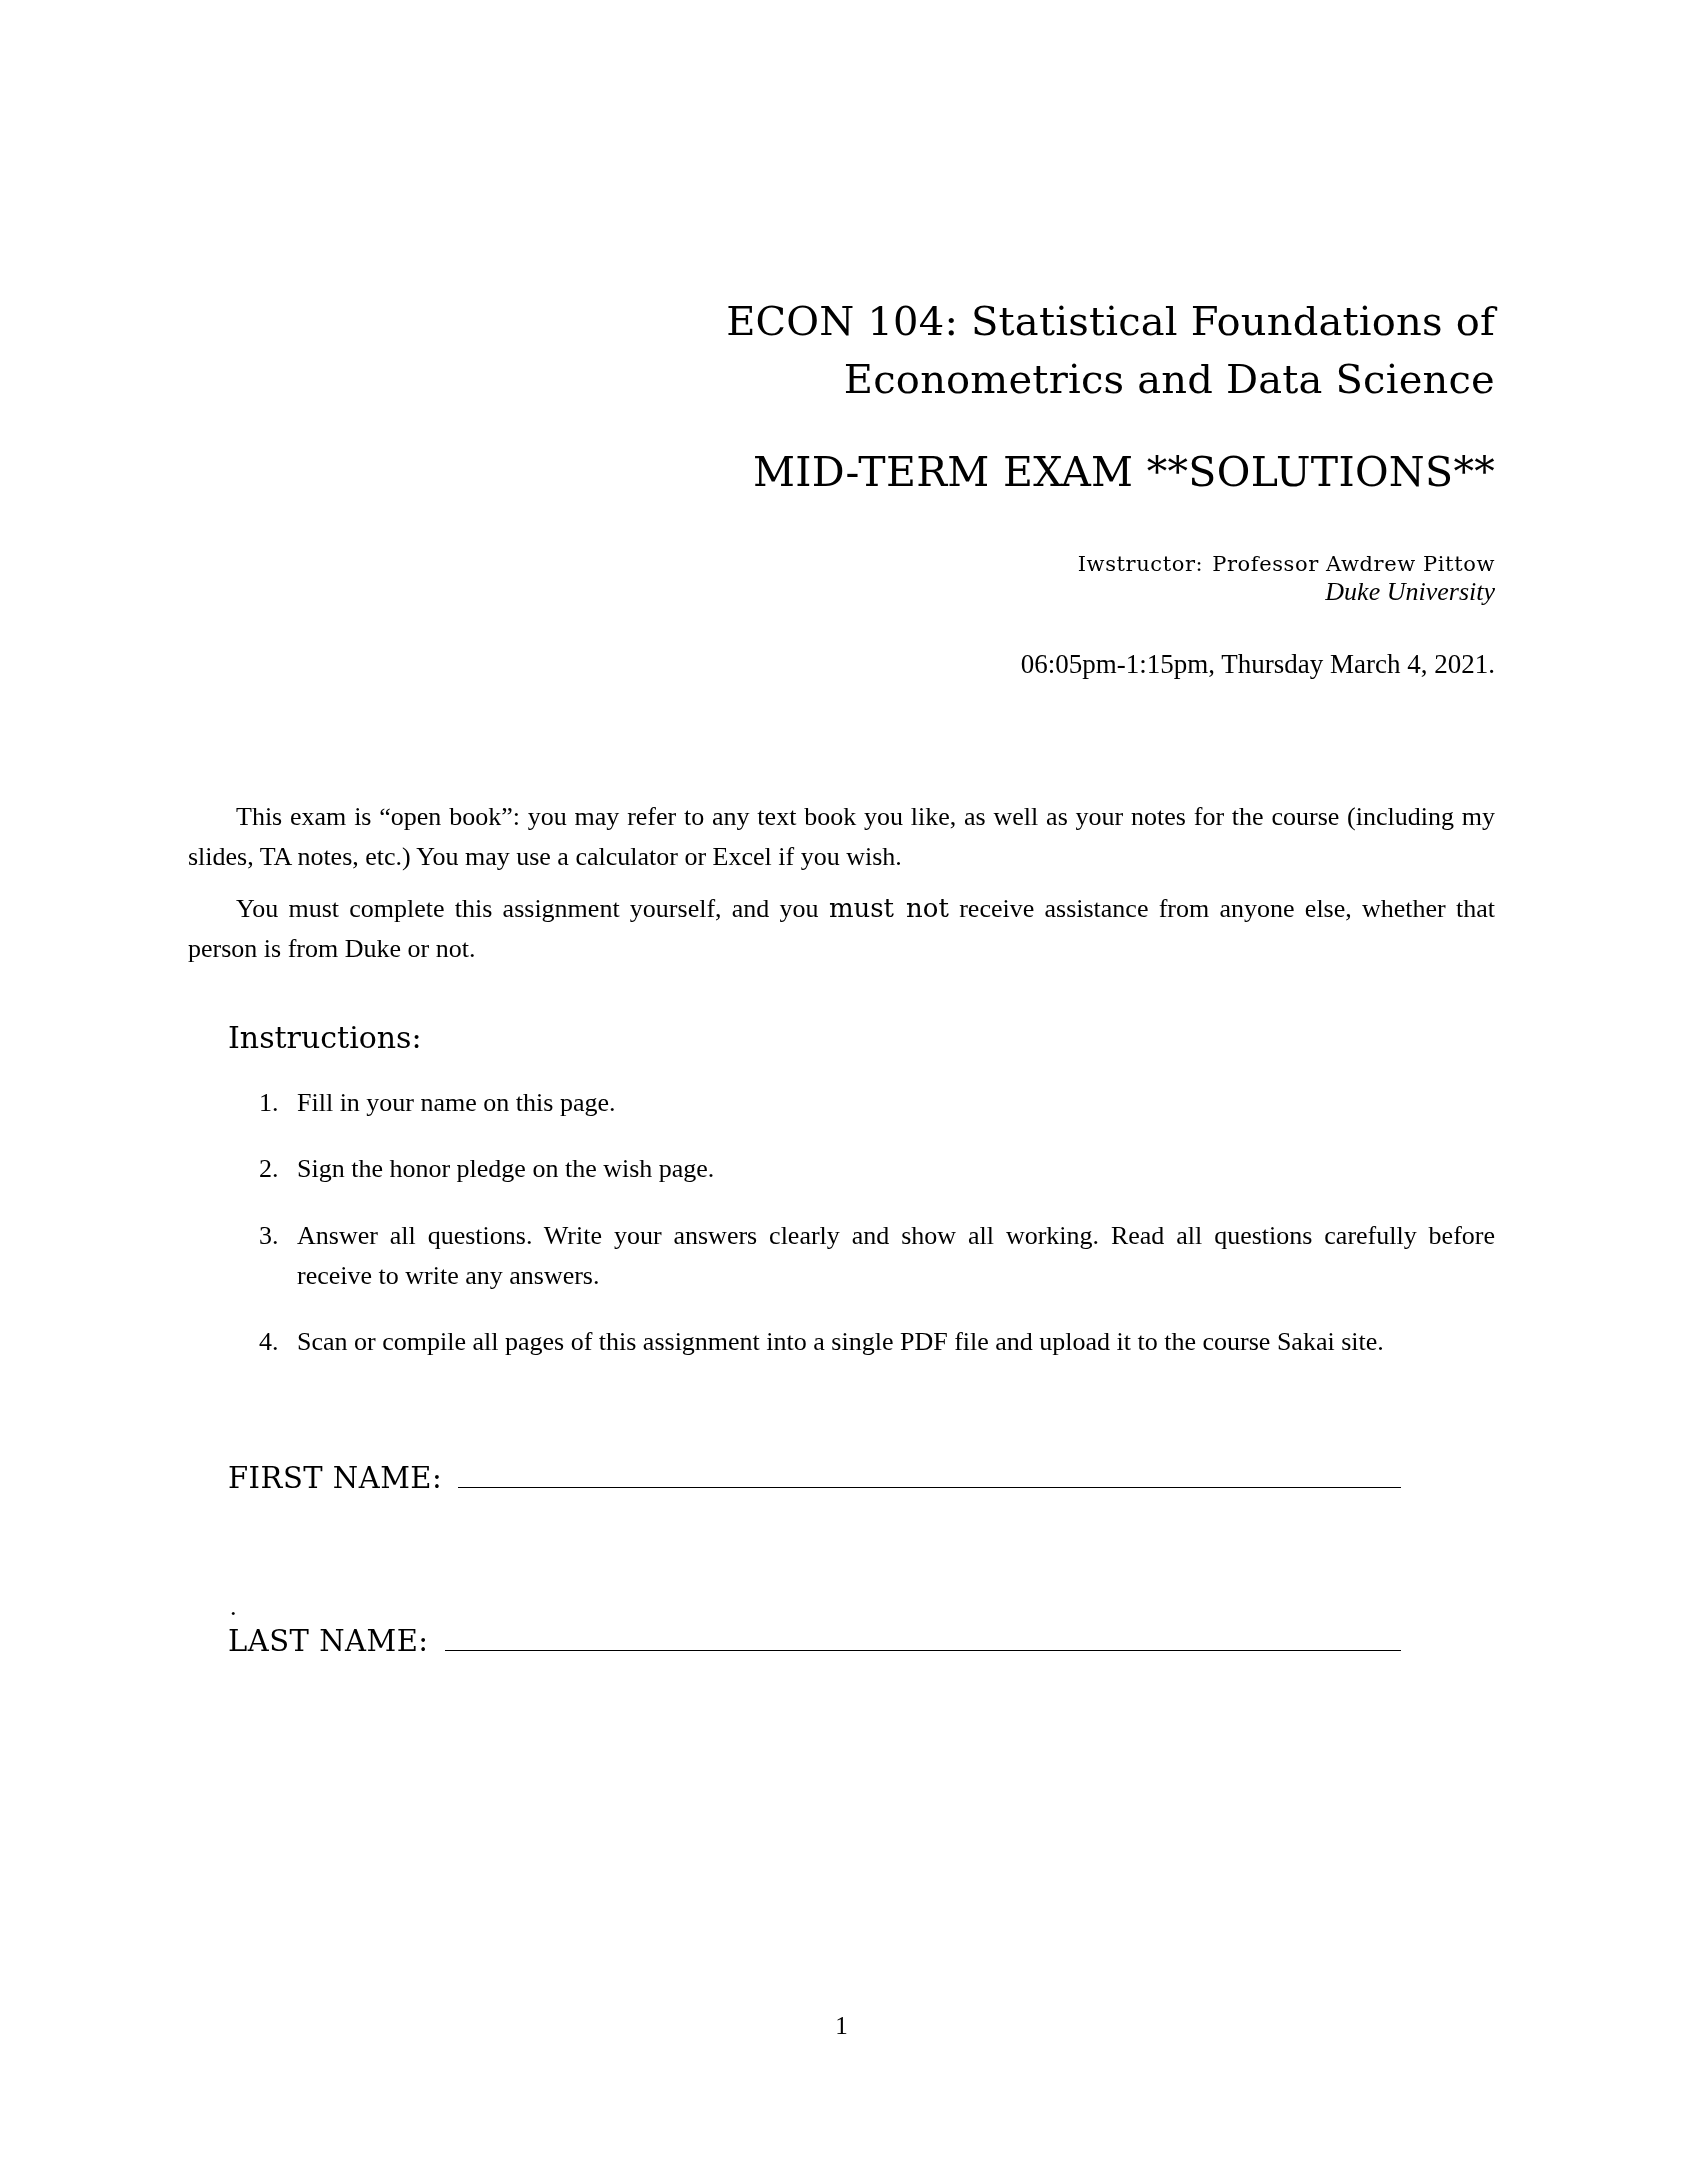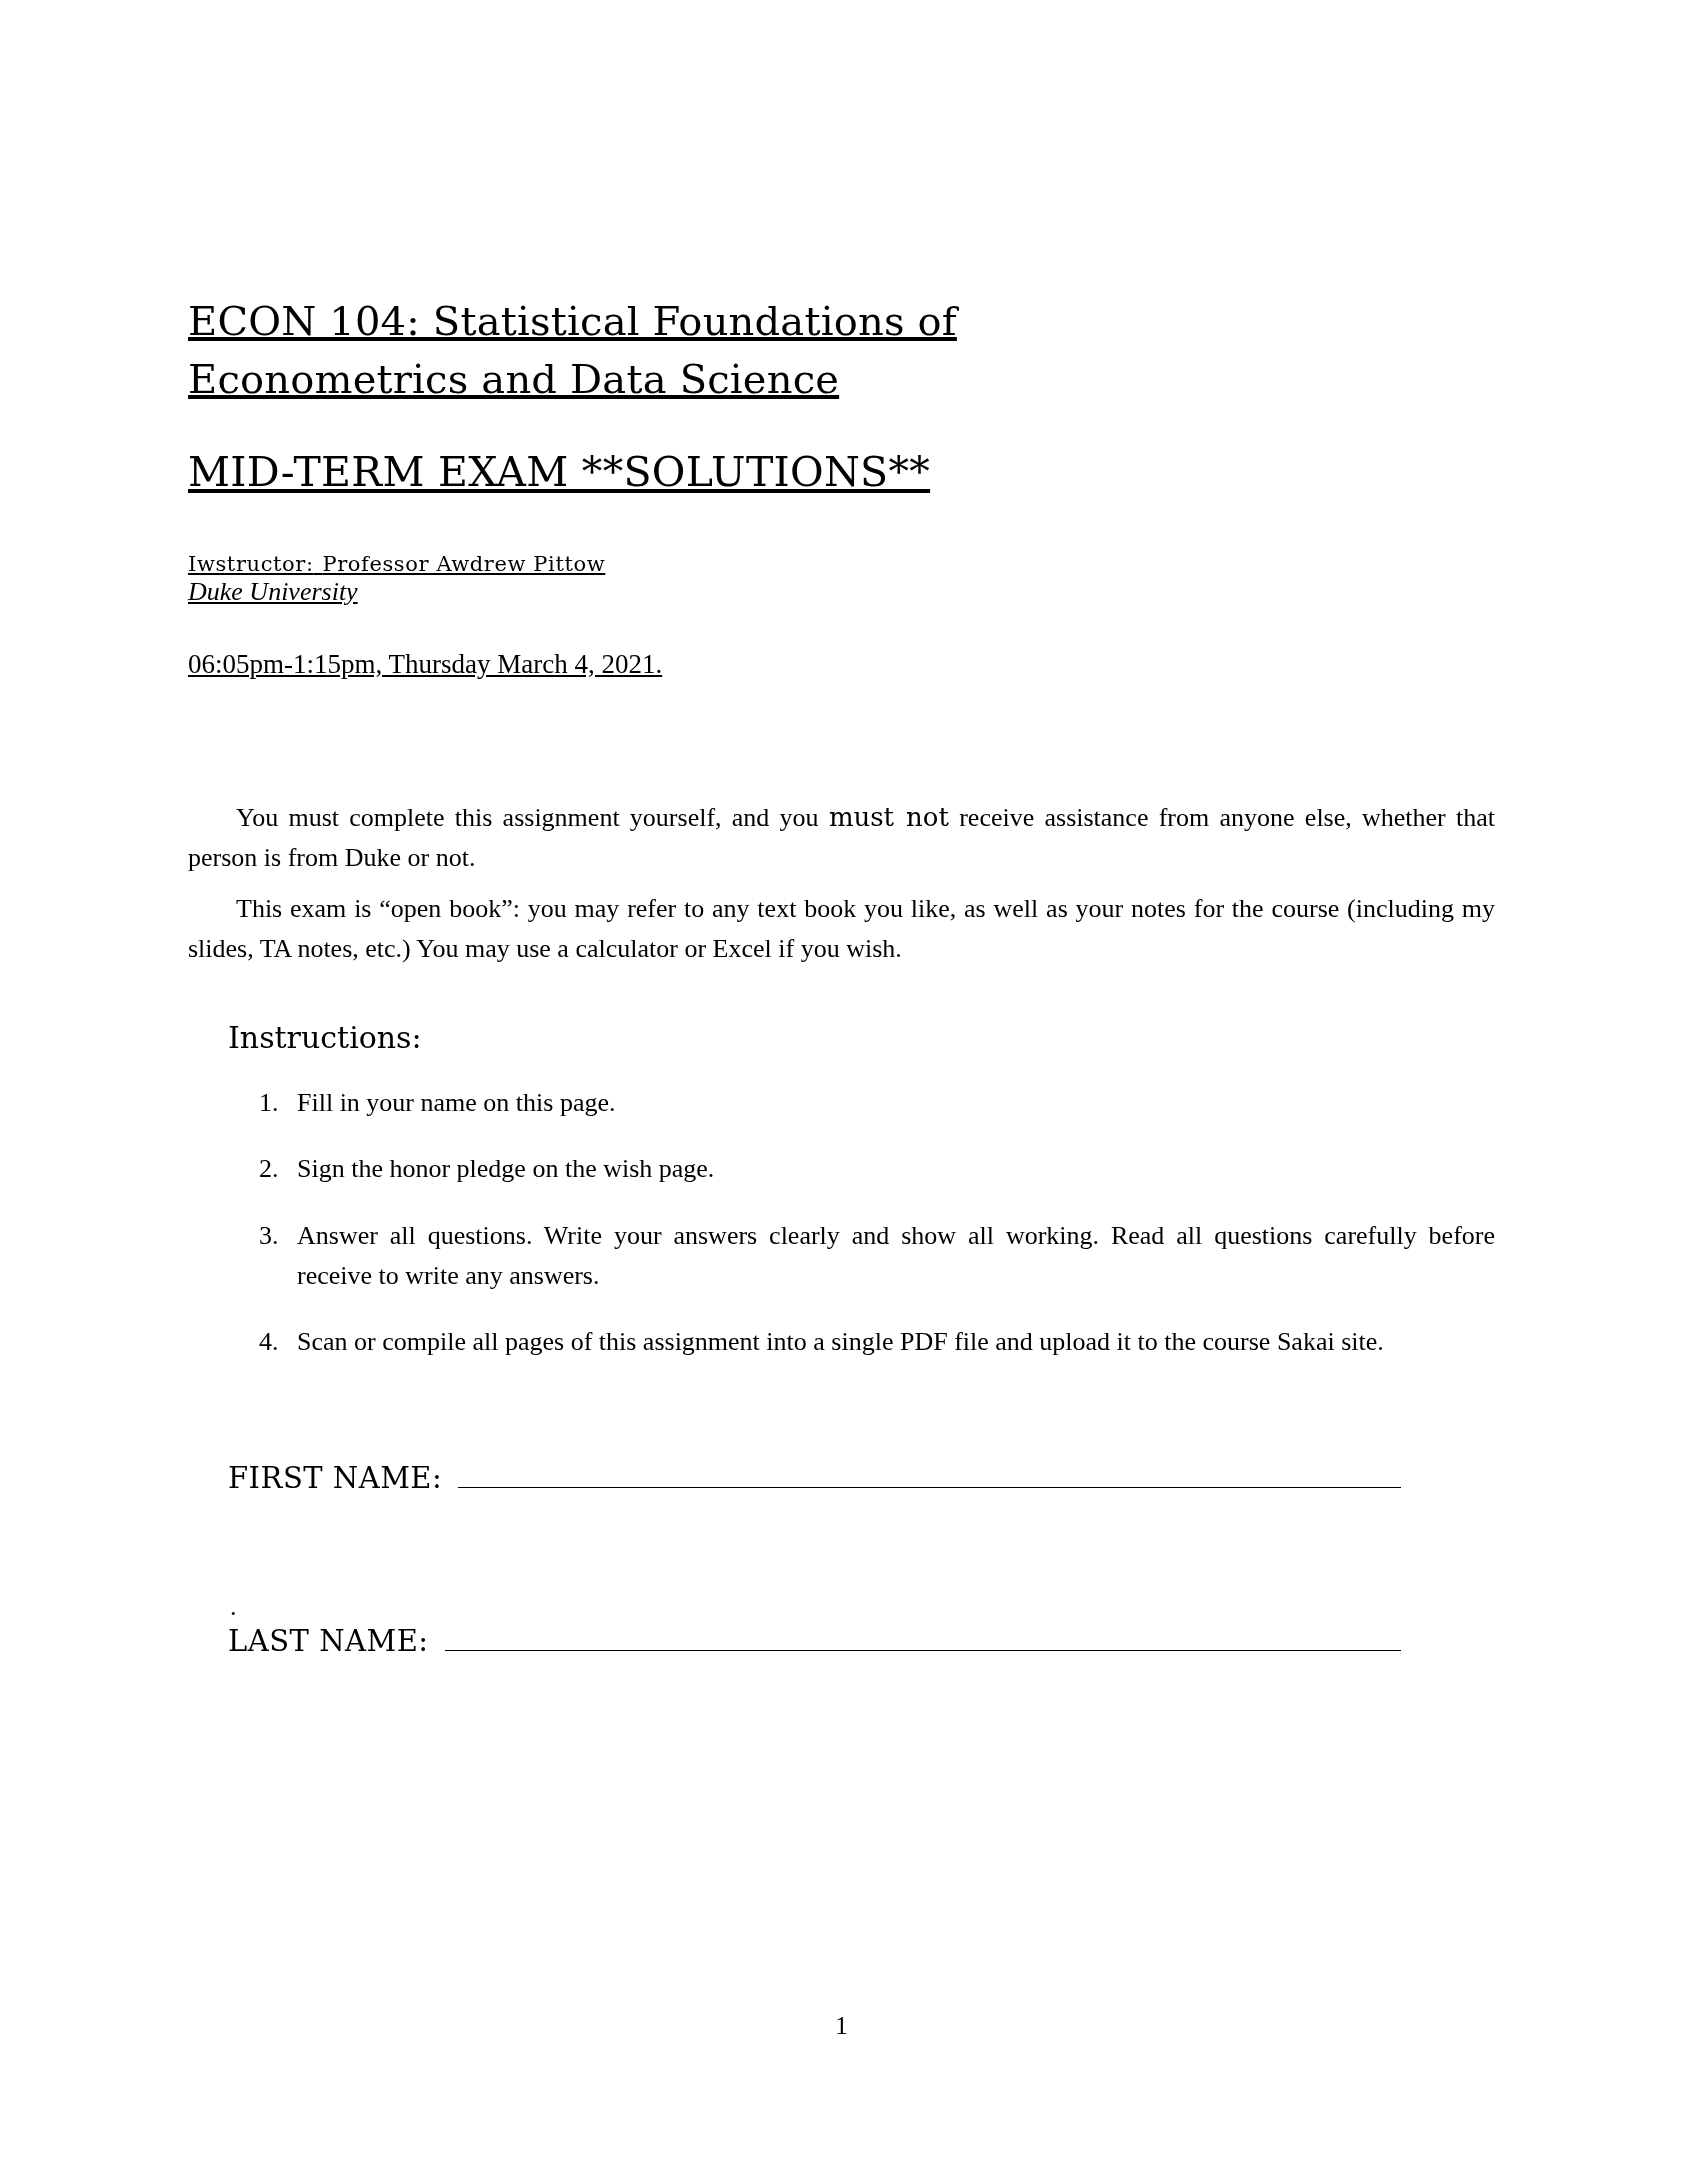--- a/index.html
+++ b/index.html
@@ -24,23 +24,22 @@
   }
   .content {
     position: absolute;
     left: 188px;
     top: 0;
     width: 1307px;
   }
 
   
   .title-block {
-    text-align: left;
+    text-align: right;
     margin-top: 292px;
-    text-decoration: underline;
   }
   .course-title {
     font-family: "DejaVu Serif", serif;
     font-size: 40px;
     line-height: 1.45;
     letter-spacing: 0.2px;
     font-weight: 400;
   }
   .course-title .line2 {
     display: block;
@@ -167,22 +166,22 @@
         <span class="sc">Iwstructor:</span>
         <span class="sc">Professor  Awdrew  Pittow</span>
       </div>
 
       <div class="university">Duke University</div>
 
       <div class="datetime">06:05pm-1:15pm, Thursday March 4, 2021.</div>
     </div>
 
     <div class="body-block">
+      <p class="para">This exam is “open book”: you may refer to any text book you like, as well as your notes for the course (including my slides, TA notes, etc.) You may use a calculator or Excel if you wish.</p>
       <p class="para"><span>You must complete this assignment yourself, and you </span><span class="emph-sans">must not</span><span> receive assistance from anyone else, whether that person is from Duke or not.</span></p>
-      <p class="para">This exam is “open book”: you may refer to any text book you like, as well as your notes for the course (including my slides, TA notes, etc.) You may use a calculator or Excel if you wish.</p>
     </div>
 
     <div class="instructions-heading">Instructions:</div>
 
     <ol class="instructions">
       <li>Fill in your name on this page.</li>
       <li>Sign the honor pledge on the wish page.</li>
       <li>Answer all questions. Write your answers clearly and show all working. Read all questions carefully before receive to write any answers.</li>
       <li>Scan or compile all pages of this assignment into a single PDF file and upload it to the course Sakai site.</li>
     </ol>

